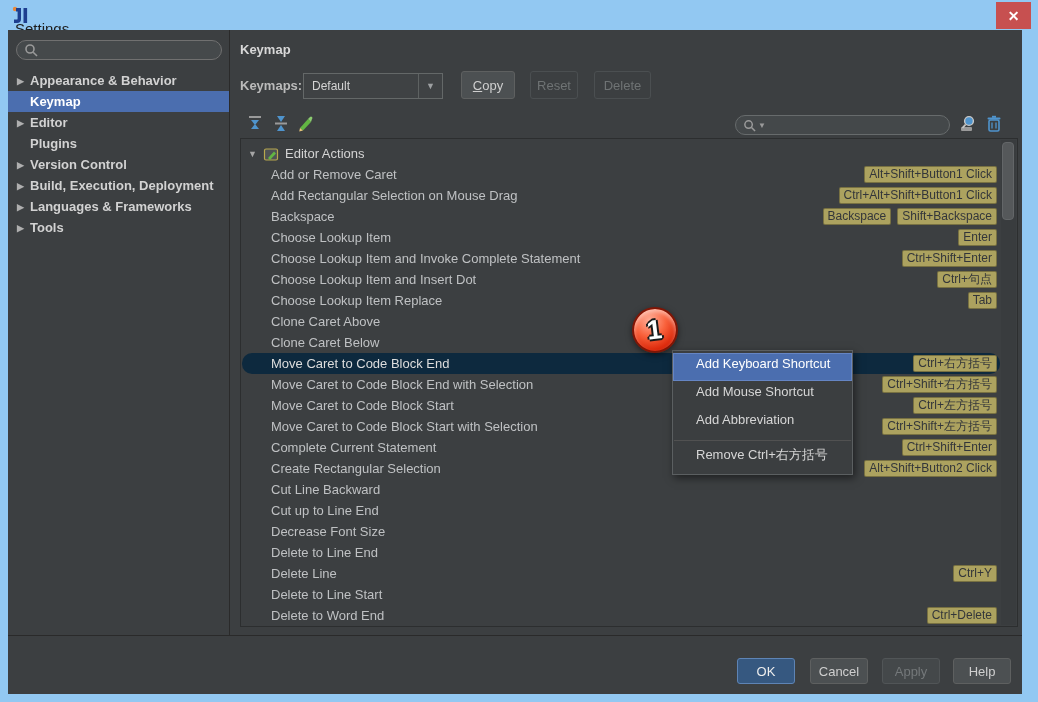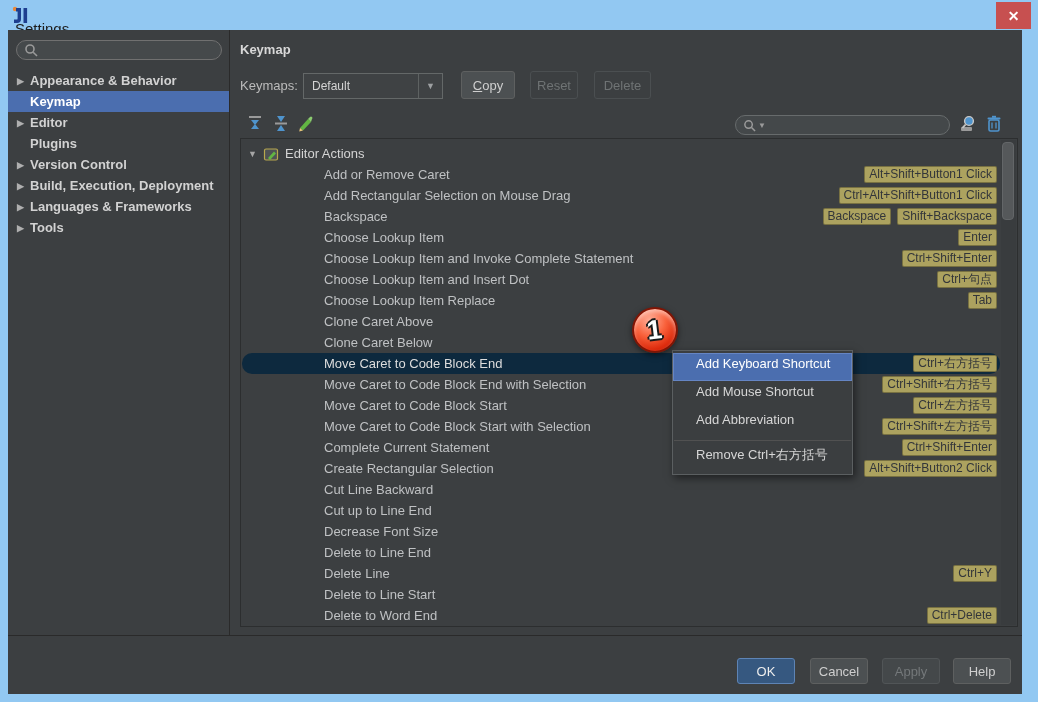--- a/index.html
+++ b/index.html
@@ -20,21 +20,21 @@
   .sidebar { position:absolute; left:0; top:0; width:222px; height:605px; border-right:1px solid #2a2a2a; }
   .nav-search { position:absolute; left:8px; top:10px; width:206px; height:20px; border:1px solid #707070; border-radius:10px; background:#45494B; display:flex; align-items:center; padding-left:7px; }
   .nav-list { position:absolute; left:0; top:40px; width:100%; }
   .nav-item { height:21px; display:flex; align-items:center; font-size:13px; font-weight:bold; color:#D2D2D2; cursor:default; }
   .nav-item .arrow { width:13px; margin-left:9px; font-size:9px; color:#AFAFAF; }
   .nav-item.selected { background:#4B6EAF; color:#FFFFFF; }
 
   
   .main { position:absolute; left:223px; top:0; width:791px; height:605px; }
   .page-title { position:absolute; left:9px; top:12px; font-size:13px; font-weight:bold; color:#D8D8D8; }
-  .keymaps-label { position:absolute; left:9px; top:43px; height:26px; line-height:26px; font-size:13px; color:#BBBBBB; }
+  .keymaps-label { position:absolute; left:9px; top:43px; height:26px; line-height:26px; font-size:13px; color:#BBBBBB;font-weight:bold; }
   .combo { position:absolute; left:72px; top:43px; width:140px; height:26px; background:#3F4244; border:1px solid #646868; display:flex; align-items:center; cursor:default; }
   .combo .val { flex:1; padding-left:8px; font-size:12px; color:#D4D4D4; }
   .combo .drop { width:24px; height:100%; border-left:1px solid #5E6262; display:flex; align-items:center; justify-content:center; color:#9DA0A2; font-size:9px; }
   .btn { position:absolute; top:41px; height:28px; border-radius:3px; font-size:13px; font-family:"Liberation Sans",sans-serif; cursor:pointer; }
   .btn span { display:block; }
   .btn-enabled { background:#4C5052; border:1px solid #5E6060; color:#CFCFCF; }
   .btn-enabled span::first-letter { text-decoration:underline; }
   .btn-disabled { background:transparent; border:1px solid #4b4f51; color:#6F7374; }
 
   .tool-icon { position:absolute; top:84px; width:18px; height:18px; cursor:pointer; }
@@ -42,21 +42,21 @@
   .tree-search .dd { font-size:8px; color:#9A9A9A; }
   .icon-right { position:absolute; top:84px; width:20px; height:20px; cursor:pointer; }
 
   
   .tree-panel { position:absolute; left:9px; top:108px; width:778px; height:489px; border:1px solid #2c2e2f; background:#3C3F41; }
   .tree-rows { position:absolute; left:1px; top:1px; right:17px; bottom:1px; padding-top:3px; overflow:hidden; }
   .trow { height:21px; display:flex; align-items:center; font-size:13px; color:#BFC1C3; cursor:default; }
   .trow.group { padding-left:6px; color:#D4D4D4; }
   .trow.group .tri { width:15px; font-size:9px; color:#A6A6A6; }
   .trow.group .gicon { width:16px; height:16px; margin-right:6px; position:relative; }
-  .trow.child { padding-left:82px;gap:12px; }
+  .trow.child { padding-left:29px;gap:12px; }
   .trow.selected { background:#0D293E; color:#DDDDDD;border-radius:10px; }
   .chips { margin-left:auto; display:flex; gap:6px; padding-right:3px; }
   .chip { background:#ACA25F; border:1px solid rgba(0,0,0,0.3); color:#33363A; font-size:12px; height:17px; line-height:15px; padding:0 4px; border-radius:2px; white-space:nowrap; }
   .vscroll { position:absolute; right:1px; top:1px; bottom:1px; width:15px; background:#393C3E; }
   .vthumb { position:absolute; left:1px; top:2px; width:12px; height:78px; background:#55585A; border:1px solid #636668; border-radius:4px; }
 
   
   .footer { position:absolute; left:0; top:605px; width:1014px; height:59px; border-top:1px solid #2a2a2a; background:#3C3F41; }
   .fbtn { position:absolute; top:22px; width:58px; height:26px; border-radius:3px; font-size:13px; font-family:"Liberation Sans",sans-serif; cursor:pointer; }
   .fbtn-ok { background:#365880; border:1px solid #5E84B5; color:#EDEDED; }

